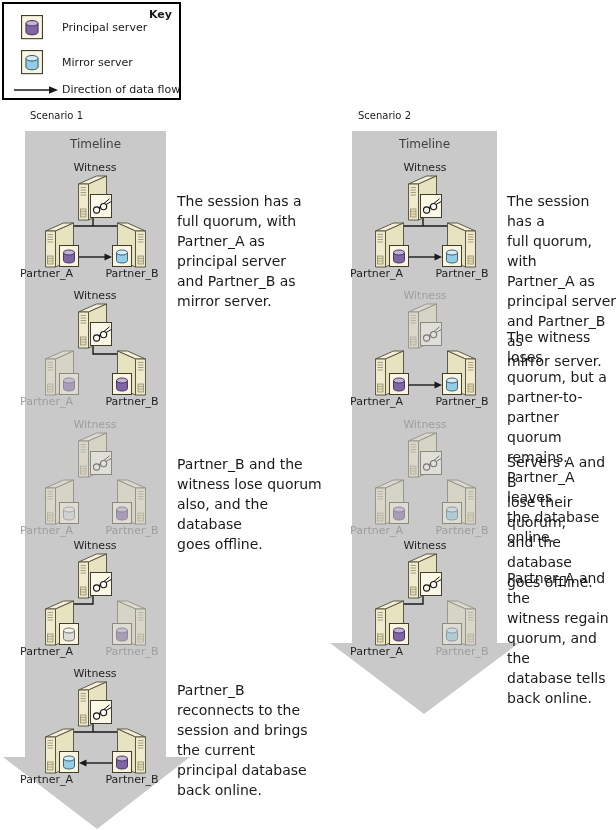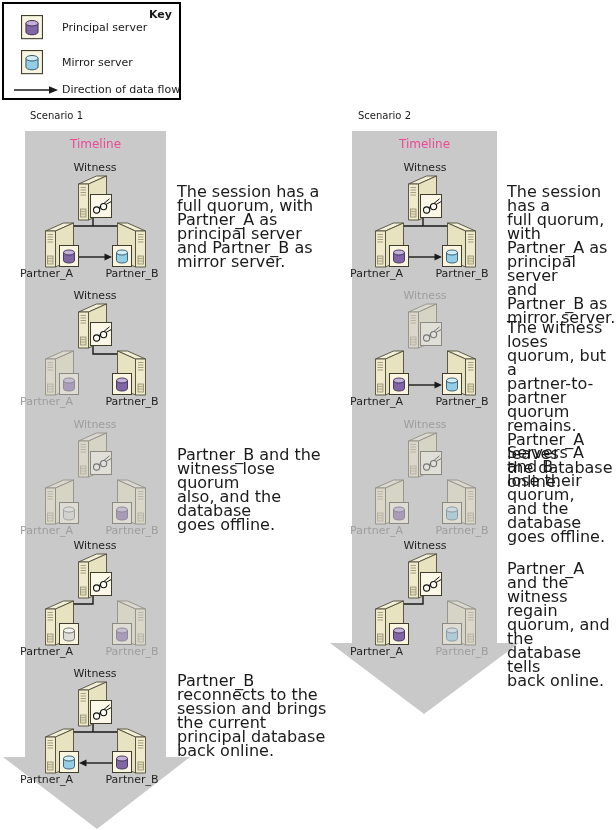--- a/index.html
+++ b/index.html
@@ -8,29 +8,29 @@
     position:relative; width:616px; height:830px; background:#fff; overflow:hidden;
     font-family:"DejaVu Sans","Liberation Sans",sans-serif; color:#1a1a1a;
   }
   svg { display:block; }
   .bg-layer { position:absolute; left:0; top:0; }
   .band { fill:#c9c9c9; }
   .conn { stroke:#1a1a1a; stroke-width:1.4; fill:none; }
   .arr  { fill:#1a1a1a; stroke:none; }
   .faded { opacity:0.45; }
   .scenario-title { position:absolute; font-size:10px; white-space:nowrap; }
-  .timeline-label { position:absolute; font-size:12px; text-align:center; color:#ec4899; }
+  .timeline-label { position:absolute; font-size:12px; text-align:center; color:#404040; }
   .stage { position:absolute; width:150px; height:124px; }
   .stage-art { position:absolute; left:0; top:13px; }
   .srv-label { position:absolute; font-size:11px; white-space:nowrap; color:#1f1f1f; }
   .witness-label { top:0; left:0; right:0; text-align:center; }
   .pa-label { top:106px; left:0;  width:84px; text-align:left; }
   .pb-label { top:106px; left:70px; width:84px; text-align:center; }
   .dim { color:#9e9e9e; }
-  .stage-desc { position:absolute; font-size:16px; line-height:14px; white-space:pre-line; }
+  .stage-desc { position:absolute; font-size:14px; line-height:20px; white-space:pre-line;margin-top:6px; }
   .desc-s1 { left:177px; width:152px; }
   .desc-s2 { left:507px; width:110px; }
   .key-box { position:absolute; left:2px; top:2px; width:179px; height:98px; border:2px solid #000; background:#fff; }
   .key-title { position:absolute; top:4px; right:7px; font-size:11px; font-weight:bold; }
   .key-label { position:absolute; left:58px; font-size:11px; white-space:nowrap; }
   .key-icon { position:absolute; left:16px; }
 </style>
 </head>
 <body>
 

